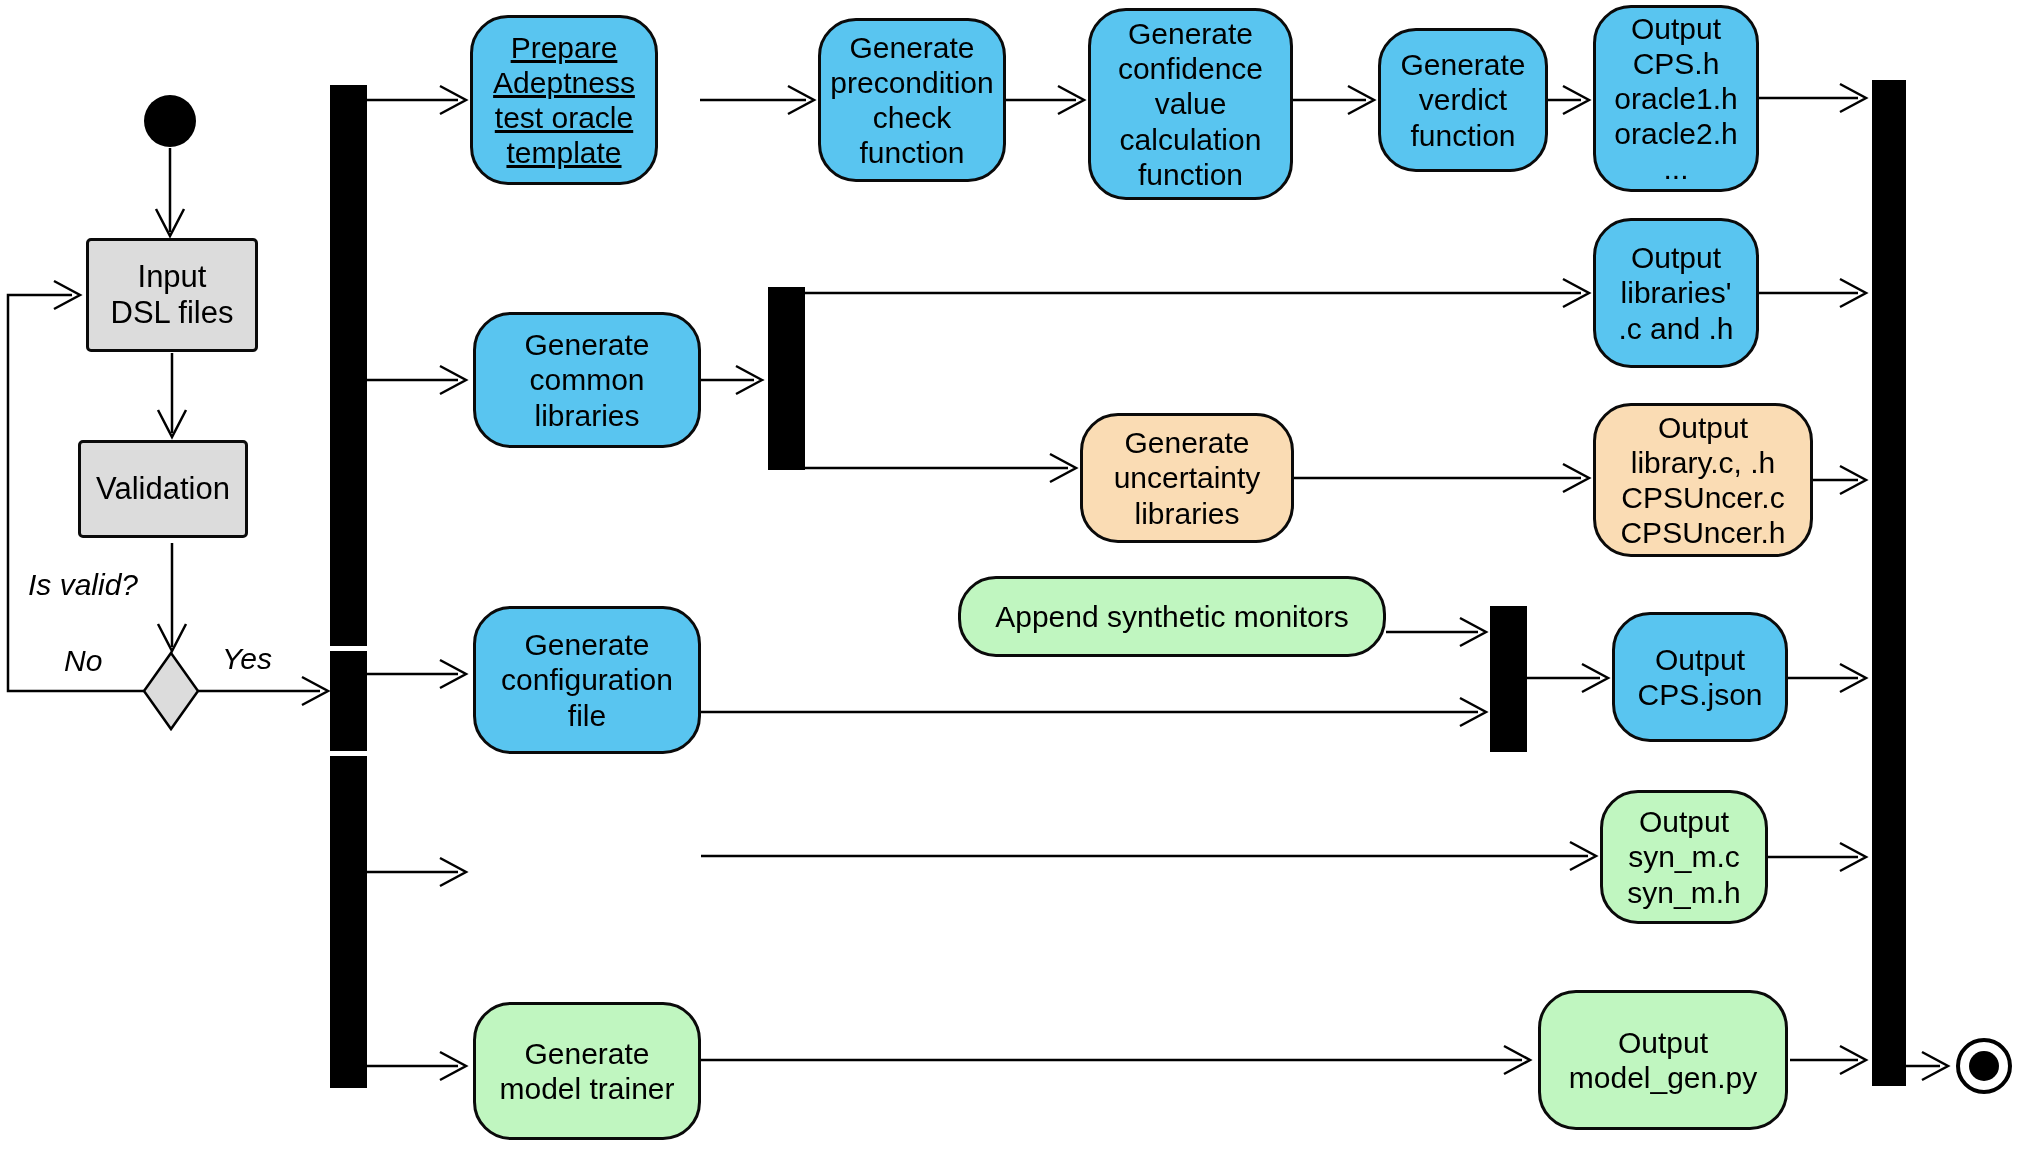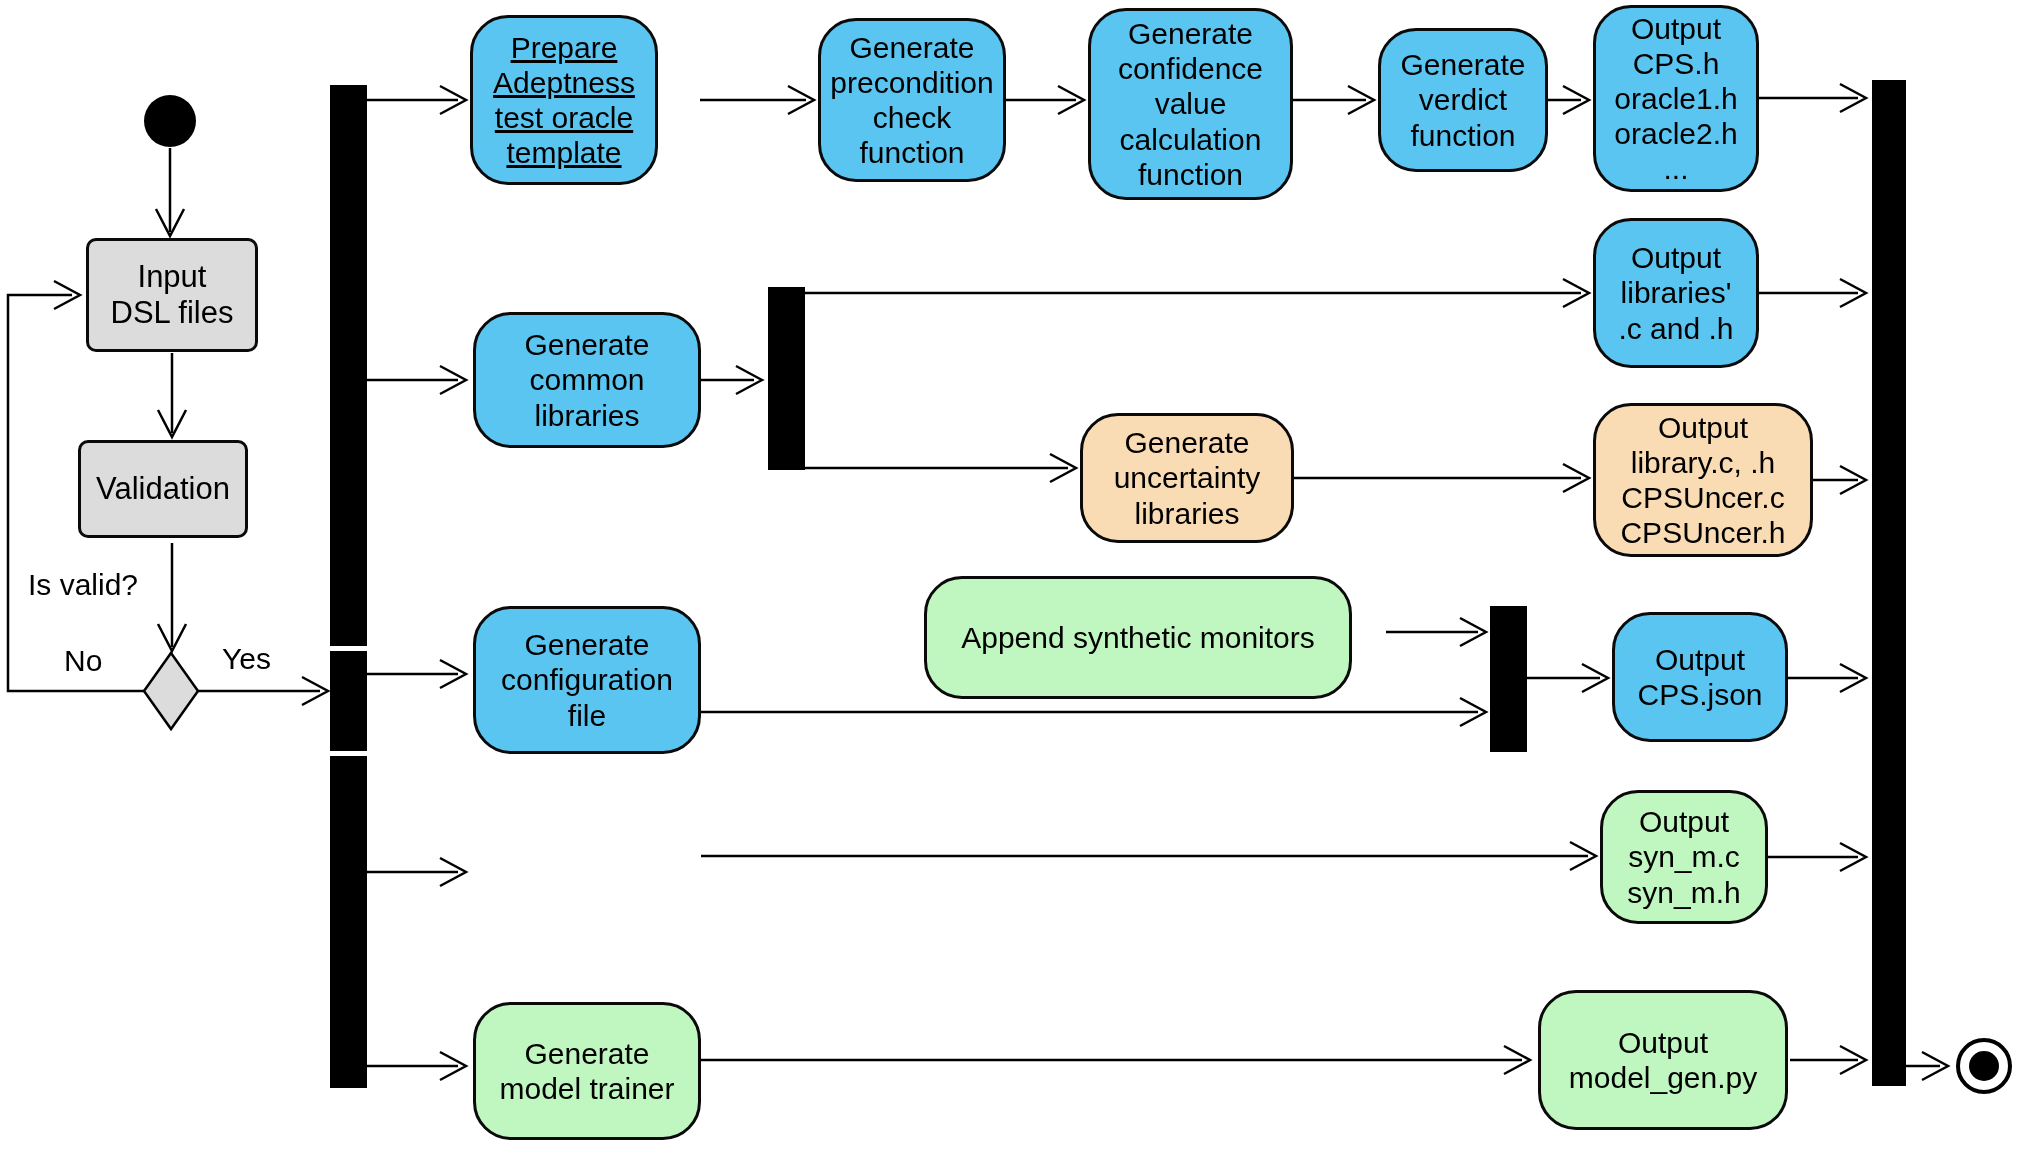--- a/index.html
+++ b/index.html
@@ -5,22 +5,22 @@
   html,body{margin:0;padding:0;background:#fff;}
   #stage{position:relative;width:2032px;height:1155px;background:#ffffff;overflow:hidden;
          font-family:"Liberation Sans","DejaVu Sans",sans-serif;color:#000;}
   #edges{position:absolute;left:0;top:0;z-index:1;}
   .node{position:absolute;z-index:2;display:flex;align-items:center;justify-content:center;
         text-align:center;white-space:pre-line;box-sizing:border-box;
         border:3px solid #0a0a0a;border-radius:38px;font-size:30px;line-height:1.17;}
   .blue{background:#59C5F0;}
   .green{background:#C0F6C0;}
   .orange{background:#FADCB4;}
-  .gray{background:#DCDCDC;font-size:31px;border-radius:10px;}
-  .elabel{position:absolute;z-index:2;font-size:30px;}
+  .gray{background:#DCDCDC;font-size:31px;border-radius:5px;}
+  .elabel{position:absolute;z-index:2;font-size:30px;font-style:italic;}
 </style>
 </head>
 <body>
 
 <div id="stage">
 
   <svg id="edges" width="2032" height="1155" viewBox="0 0 2032 1155">
     <g stroke="#000000" stroke-width="2.5" fill="none">
 
       <g>
@@ -173,21 +173,21 @@
 uncertainty
 libraries</div>
   <div class="node orange" style="left: 1593px; top: 403px; width: 220px; height: 154px; background-color: rgb(250, 220, 180);">Output
 library.c, .h
 CPSUncer.c
 CPSUncer.h</div>
 
   <div class="node blue" style="left: 473px; top: 606px; width: 228px; height: 148px; background-color: rgb(89, 197, 240);">Generate
 configuration
 file</div>
-  <div class="node green" style="left: 924px; top: 576px; width: 428px; height: 123px; background-color: rgb(192, 246, 192);">Append synthetic monitors</div>
+  <div class="node green" style="left: 958px; top: 576px; width: 428px; height: 81px; background-color: rgb(192, 246, 192);">Append synthetic monitors</div>
   <div class="node blue" style="left: 1612px; top: 612px; width: 176px; height: 130px; background-color: rgb(89, 197, 240);">Output
 CPS.json</div>
 
   <div class="node green" style="left: 1600px; top: 790px; width: 168px; height: 134px; background-color: rgb(192, 246, 192);">Output
 syn_m.c
 syn_m.h</div>
 
   <div class="node green" style="left: 473px; top: 1002px; width: 228px; height: 138px; background-color: rgb(192, 246, 192);">Generate
 model trainer</div>
   <div class="node green" style="left: 1538px; top: 990px; width: 250px; height: 140px; background-color: rgb(192, 246, 192);">Output

